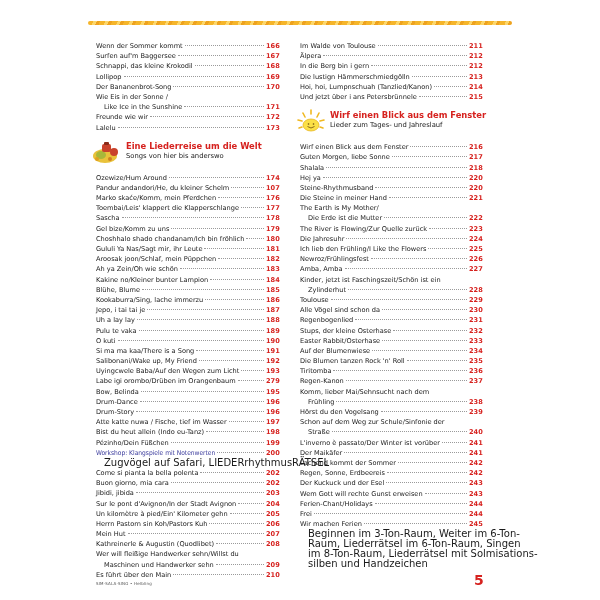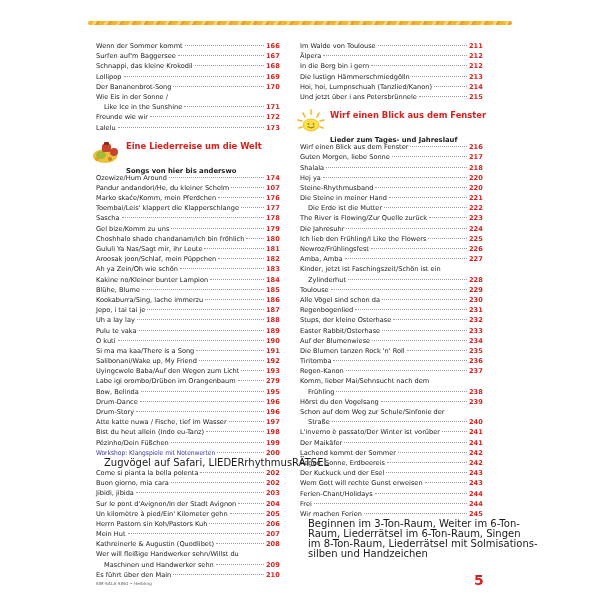--- a/index.html
+++ b/index.html
@@ -14,21 +14,21 @@
     .entry { display: flex; align-items: baseline; font-size: 6.6px; line-height: 10.2px; height: 10.2px; white-space: nowrap; }
     .entry .title { flex: 0 0 auto; }
     .entry .dots { flex: 1 1 auto; border-bottom: 1px dotted #9a9a9a; margin: 0 2px; transform: translateY(-2px); min-width: 6px; }
     .entry .page { flex: 0 0 auto; color: #d6221f; font-weight: bold; width: 12px; text-align: right; font-size: 6.6px; }
     .entry.indent .title { padding-left: 8px; }
     .entry.workshop .title { color: #3a3a9c; font-family: "DejaVu Sans Condensed", "DejaVu Sans", sans-serif; }
     .subtext { font-size: 10px; line-height: 10px; padding-left: 8px; white-space: nowrap; }
     .section-head { position: relative; height: 30px; margin: 6px 0 4px 0; }
     .section-head .icon { position: absolute; left: -4px; top: 0; width: 30px; height: 26px; }
     .section-head .h1 { position: absolute; left: 30px; top: 2px; color: #d6221f; font-weight: bold; font-size: 8.4px; white-space: nowrap; }
-    .section-head .h2 { position: absolute; left: 30px; top: 28px; font-weight: bold; font-size: 6.8px; white-space: nowrap; }
+    .section-head .h2 { position: absolute; left: 30px; top: 13px; font-weight: normal; font-size: 6.8px; white-space: nowrap; }
     .footer { position: absolute; left: 96px; top: 581px; font-size: 4px; color: #555; letter-spacing: 0.2px; }
     .pageno { position: absolute; left: 474px; top: 572px; font-size: 14px; color: #d6221f; font-weight: bold; }
   </style>
 </head>
 <body>
 
 <div class="rope"></div>
 
 <div class="col left">
   <div id="left-top">
@@ -371,20 +371,23 @@
       <div class="entry">
         <span class="title">Steine-Rhythmusband</span>
         <span class="dots"></span>
         <span class="page">220</span>
       </div>
       <div class="entry">
         <span class="title">Die Steine in meiner Hand</span>
         <span class="dots"></span>
         <span class="page">221</span>
       </div>
+      <div class="entry noline">
+        <span class="title">The Earth is My Mother/</span>
+      </div>
       <div class="entry indent">
         <span class="title">Die Erde ist die Mutter</span>
         <span class="dots"></span>
         <span class="page">222</span>
       </div>
       <div class="entry">
         <span class="title">The River is Flowing/Zur Quelle zurück</span>
         <span class="dots"></span>
         <span class="page">223</span>
       </div>

